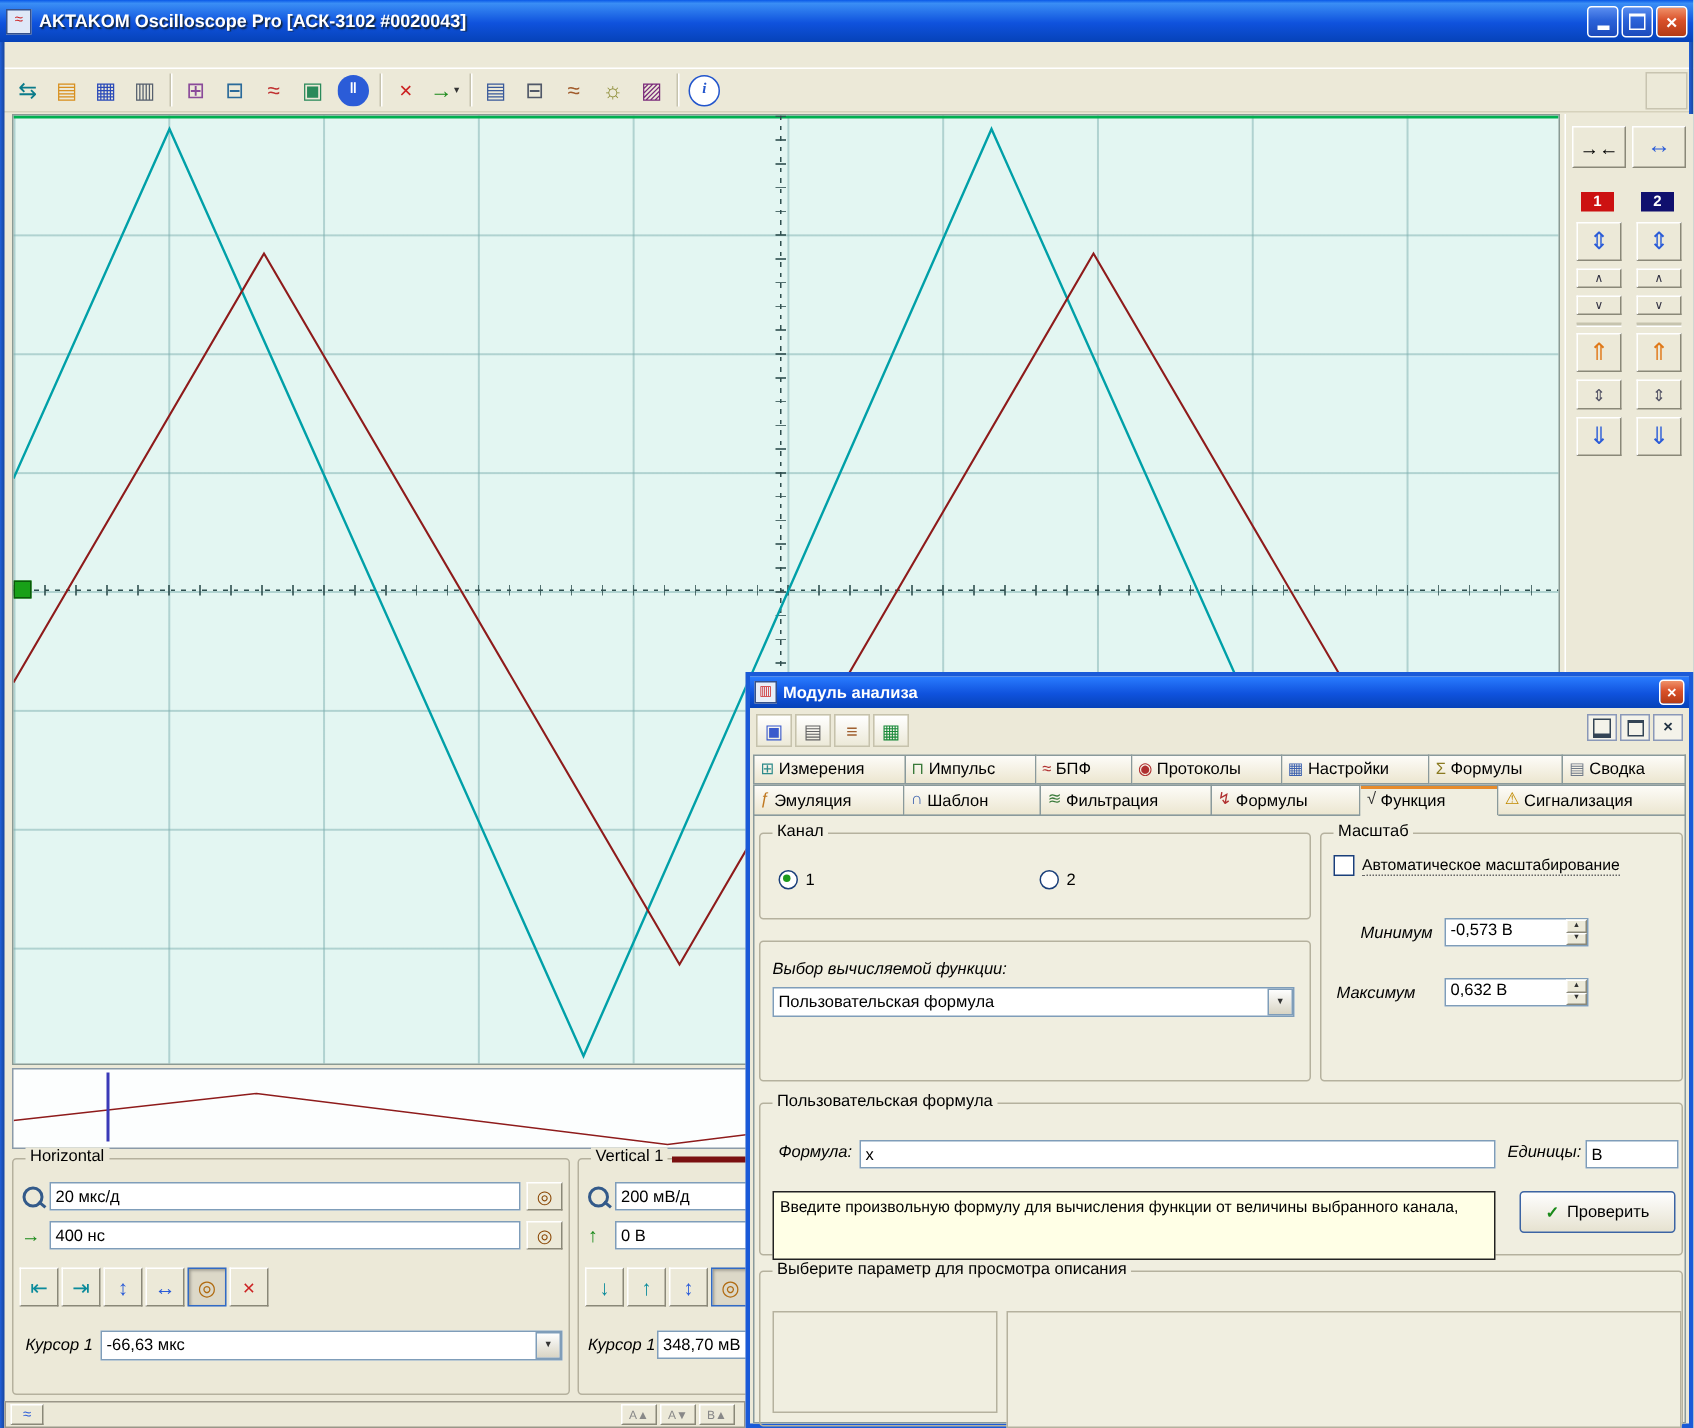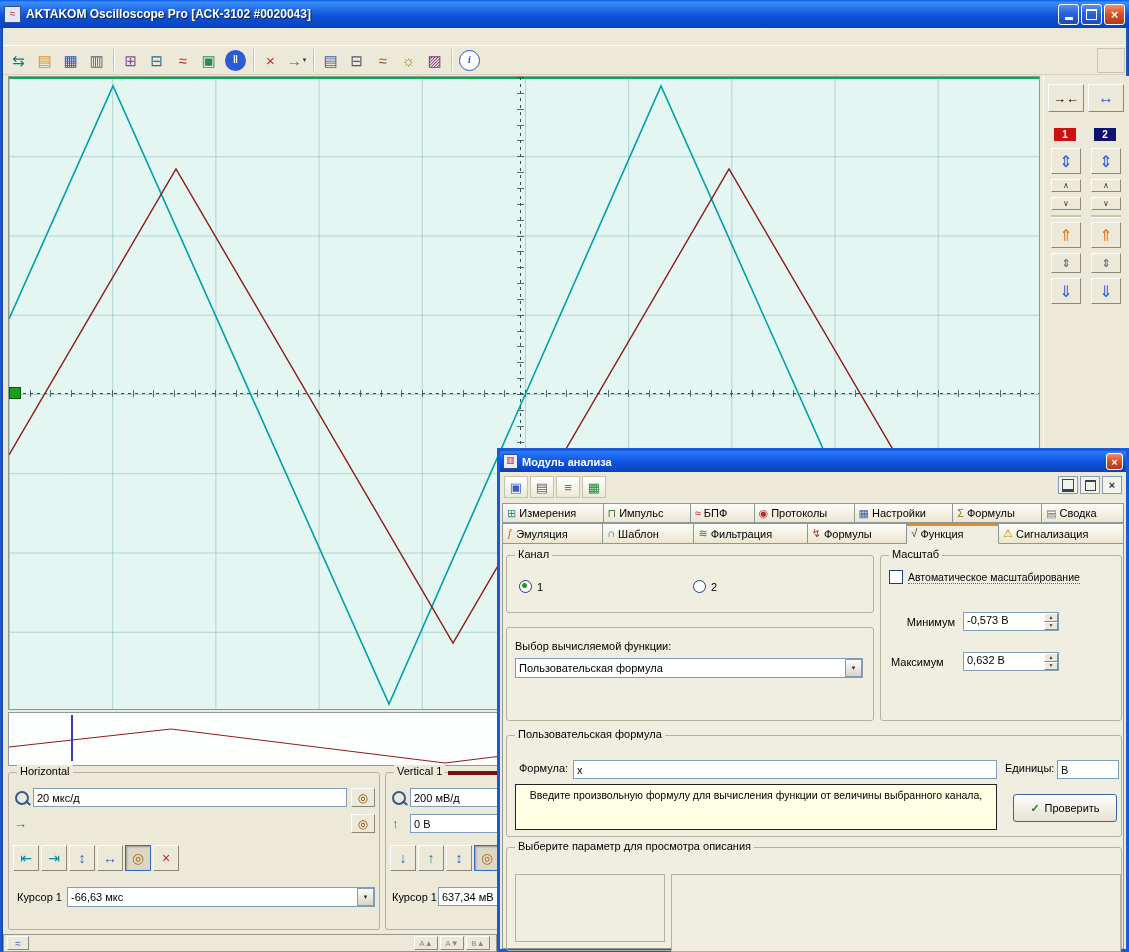--- a/index.html
+++ b/index.html
@@ -81,21 +81,21 @@
   .mini-btn{width:26px;height:26px;border:1px solid;border-color:#fff #8a8878 #8a8878 #fff;background:#ece9d8;
     display:flex;align-items:center;justify-content:center;font-size:14px;padding:0;}
   .mini-btn.pressed{border-color:#316ac5;background:#dcd8c8;box-shadow:inset 1px 1px 2px rgba(0,0,0,.3);}
 
   .combo{position:absolute;background:#fff;border:1px solid #7f9db9;box-sizing:border-box;display:flex;align-items:center;}
   .combo-text{flex:1;padding:0 3px;overflow:hidden;white-space:nowrap;}
   .combo-btn{width:17px;align-self:stretch;border:1px solid #7f9db9;background:linear-gradient(#fefefe,#d8d4c4);
     display:flex;align-items:center;justify-content:center;padding:0;}
   .combo-btn::after{content:"▼";font-size:6px;color:#333;}
 
-  .plain-label{position:absolute;white-space:nowrap;}
+  .plain-label{position:absolute;white-space:nowrap;font-style:italic;}
 
   
   .bottom-strip{position:absolute;left:3px;top:934px;width:494px;height:18px;box-sizing:border-box;
     border:1px solid #9a9688;background:#ece9d8;}
   .bs-btn{position:absolute;left:3px;top:1px;width:22px;height:14px;border:1px solid;border-color:#fff #8a8878 #8a8878 #fff;
     background:#ece9d8;font-size:10px;display:flex;align-items:center;justify-content:center;padding:0;color:#2b5cd8;}
   .bbuttons{position:absolute;right:6px;top:1px;display:flex;gap:2px;}
   .bb-btn{width:24px;height:14px;border:1px solid;border-color:#fff #8a8878 #8a8878 #fff;background:#ece9d8;
     font-size:8px;color:#888;padding:0;}
 
@@ -275,20 +275,23 @@
   <div class="groupbox h-group">
     <span class="gb-label">Horizontal</span>
     <span class="css-magnifier" style="left:6px;top:18px;"></span>
     <div class="edit" style="left:24px;top:15px;width:314px;height:19px;">
       <span>20 мкс/д</span>
     </div>
     <button class="mini-ico-btn" style="left:342px;top:15px;width:24px;height:19px;">
         <span style="color:#884400;">◎</span>
       </button>
     <span class="green-arrow" style="left:5px;top:44px;">→</span>
+    <div class="edit" style="left:24px;top:41px;width:314px;height:19px;">
+      <span>400 нс</span>
+    </div>
     <button class="mini-ico-btn" style="left:342px;top:41px;width:24px;height:19px;">
         <span style="color:#884400;">◎</span>
       </button>
     <div class="iconrow" style="left:4px;top:72px;">
         <button class="mini-btn">
           <span style="color: rgb(11, 139, 155);">⇤</span>
         </button>
         <button class="mini-btn">
           <span style="color: rgb(11, 139, 155);">⇥</span>
         </button>
@@ -338,21 +341,21 @@
         </button>
         <button class="mini-btn">
           <span style="color: rgb(43, 92, 216);">↕</span>
         </button>
         <button class="mini-btn pressed">
           <span style="color: rgb(176, 106, 16);">◎</span>
         </button>
       </div>
     <span class="plain-label" style="left:6px;top:118px;">Курсор 1</span>
     <div class="edit" style="left:52px;top:114px;width:140px;height:19px;">
-      <span>637,34 мВ</span>
+      <span>348,70 мВ</span>
     </div>
   </div>
 
   <div class="bottom-strip">
     <button class="bs-btn">
         <span>≈</span>
       </button>
     <span class="bbuttons">
         <button class="bb-btn">А▲</button>
         <button class="bb-btn">А▼</button>
@@ -552,21 +555,21 @@
     <div class="groupbox g-formula">
       <span class="gb-label">Пользовательская формула</span>
       <span class="plain-label" style="left:12px;top:26px;">Формула:</span>
       <div class="edit" style="left:66px;top:24px;width:424px;height:19px;">
         <span>x</span>
       </div>
       <span class="plain-label" style="left:498px;top:26px;">Единицы:</span>
       <div class="edit" style="left:550px;top:24px;width:62px;height:19px;">
         <span>В</span>
       </div>
-      <div class="hintbox" style="left:8px;top:48px;width:482px;height:46px;text-align:center;">
+      <div class="hintbox" style="left:8px;top:58px;width:482px;height:46px;">
         <span>Введите произвольную формулу для вычисления функции от величины выбранного канала,</span><br>
       </div>
       <button class="xp-btn check-btn" style="left:506px;top:58px;width:104px;height:28px;">
         <span class="check-ic">✓</span>
         <span>Проверить</span>
       </button>
     </div>
 
     <div class="groupbox g-params">
       <span class="gb-label">Выберите параметр для просмотра описания</span>

